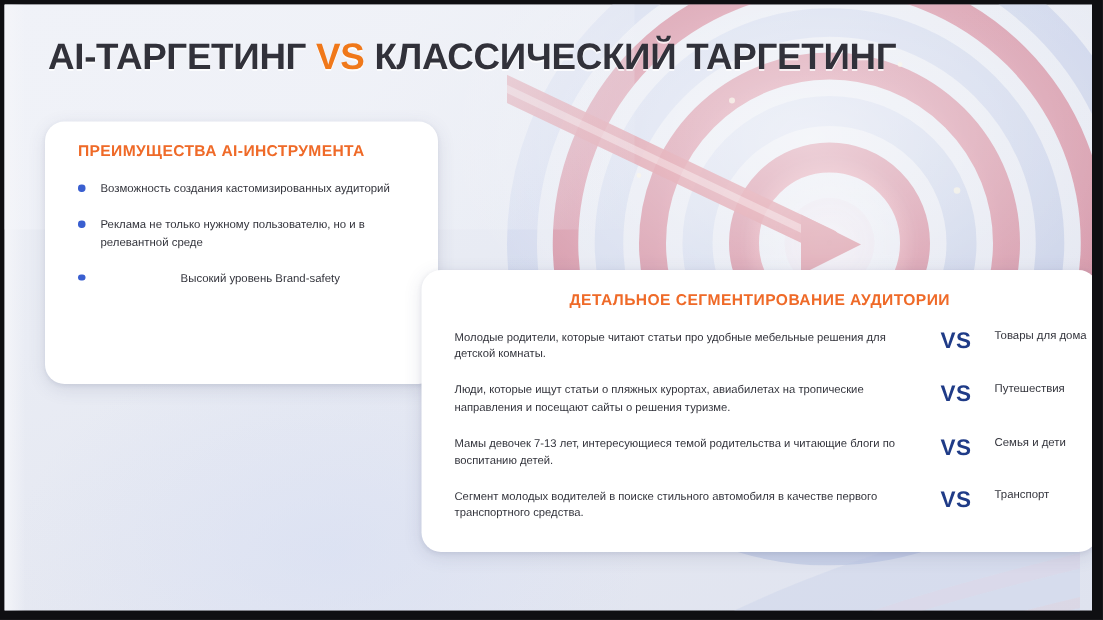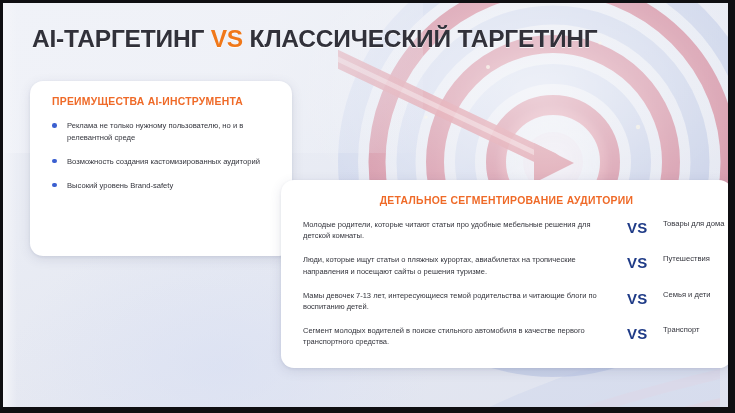--- a/index.html
+++ b/index.html
@@ -135,21 +135,21 @@
     right: 12px;
   }
   .adv-item {
     position: relative;
     padding-left: 15px;
     margin-bottom: 12.5px;
     font-size: 7.6px;
     line-height: 11.5px;
     color: #33343c;
   }
-  .adv-item:last-child { margin-bottom: 0; }
+  .adv-item:last-child { margin-bottom: 0; text-align: center; }
   .adv-bullet {
     position: absolute;
     left: 0;
     top: 3.4px;
     width: 4.6px;
     height: 4.6px;
     border-radius: 50%;
     background: #3a5fd0;
   }
 
@@ -269,25 +269,25 @@
     <div class="bg-wash"></div>
     <div class="left-band"></div>
 
     <div class="title"><span>AI-ТАРГЕТИНГ </span><span class="vs">VS</span><span> КЛАССИЧЕСКИЙ ТАРГЕТИНГ</span></div>
 
     <div class="card card-left">
       <div class="adv-title">ПРЕИМУЩЕСТВА AI-ИНСТРУМЕНТА</div>
       <div class="adv-list">
         <div class="adv-item">
           <span class="adv-bullet"></span>
-          <span>Реклама не только нужному пользователю, но и в релевантной среде</span>
+          <span>Возможность создания кастомизированных аудиторий</span>
         </div>
         <div class="adv-item">
           <span class="adv-bullet"></span>
-          <span>Возможность создания кастомизированных аудиторий</span>
+          <span>Реклама не только нужному пользователю, но и в релевантной среде</span>
         </div>
         <div class="adv-item">
           <span class="adv-bullet"></span>
           <span>Высокий уровень Brand-safety</span>
         </div>
       </div>
     </div>
 
     <div class="card card-right">
       <div class="seg-title">ДЕТАЛЬНОЕ СЕГМЕНТИРОВАНИЕ АУДИТОРИИ</div>

